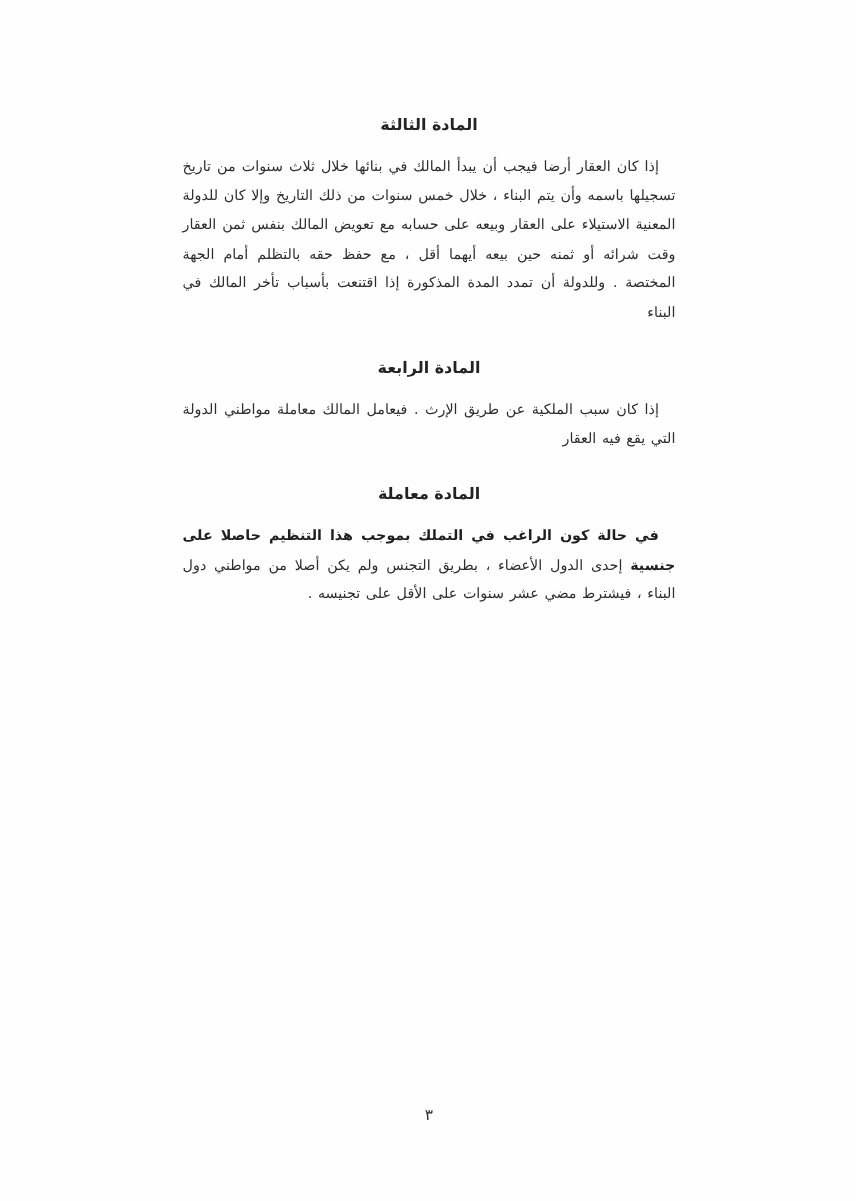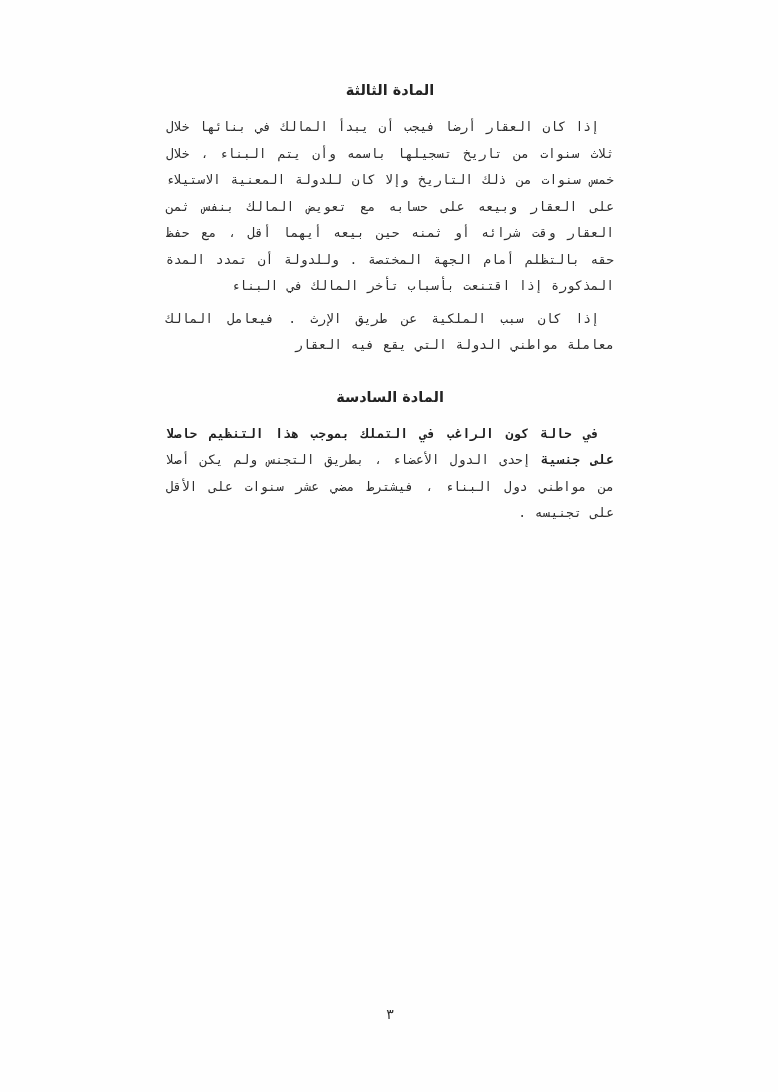--- a/index.html
+++ b/index.html
@@ -17,21 +17,21 @@
     background: #fefefe;
     font-family: "DejaVu Sans", sans-serif;
     color: #2e2e2e;
     overflow: hidden;
   }
   .content {
     position: absolute;
     top: 0;
     right: 164px;
     width: 448px;
-    padding-top: 80px;
+    padding-top: 104px;
     direction: rtl;
   }
   .article-title {
     margin: 27px 0 15px;
     font-size: 14.5px;
     font-weight: bold;
     text-align: center;
     line-height: 20px;
     color: #232323;
   }
@@ -39,21 +39,20 @@
     margin-top: 0;
   }
   .article-body {
     margin: 0 0 6px 0;
     font-size: 13px;
     line-height: 26.5px;
     text-align: justify;
     text-indent: 15px;
     color: #2e2e2e;
     word-spacing: 1px;
-    font-family: Liberation Mono, monospace;
   }
   .article-body.flush {
     text-indent: 0;
   }
   .lead-bold {
     font-weight: bold;
     color: #1f1f1f;
   }
   .page-number {
     position: absolute;
@@ -72,28 +71,29 @@
 <div class="sheet">
 
   <div class="content">
 
     <section class="article">
       <h2 class="article-title">المادة الثالثة</h2>
       <p class="article-body">إذا كان العقار أرضا فيجب أن يبدأ المالك في بنائها خلال ثلاث سنوات من تاريخ تسجيلها باسمه وأن يتم البناء ، خلال خمس سنوات من ذلك التاريخ وإلا كان للدولة المعنية الاستيلاء على العقار وبيعه على حسابه مع تعويض المالك بنفس ثمن العقار وقت شرائه أو ثمنه حين بيعه أيهما أقل ، مع حفظ حقه بالتظلم أمام الجهة المختصة . وللدولة أن تمدد المدة المذكورة إذا اقتنعت بأسباب تأخر المالك في البناء</p>
     </section>
 
     <section class="article">
+      <h2 class="article-title">المادة الرابعة</h2>
     </section>
 
     <section class="article">
       <p class="article-body">إذا كان سبب الملكية عن طريق الإرث . فيعامل المالك معاملة مواطني الدولة التي يقع فيه العقار</p>
     </section>
 
     <section class="article">
-      <h2 class="article-title">المادة السادسة</h2>
+      <h2 class="article-title">المادة معاملة</h2>
       <p class="article-body"><span class="lead-bold">في حالة كون الراغب في التملك بموجب هذا التنظيم حاصلا على جنسية</span> <span>إحدى الدول الأعضاء ، بطريق التجنس ولم يكن أصلا من مواطني دول البناء ، فيشترط مضي عشر سنوات على الأقل على تجنيسه .</span></p>
     </section>
 
   </div>
 
   <div class="page-number">٣</div>
 
 </div>
 
 </body></html>

